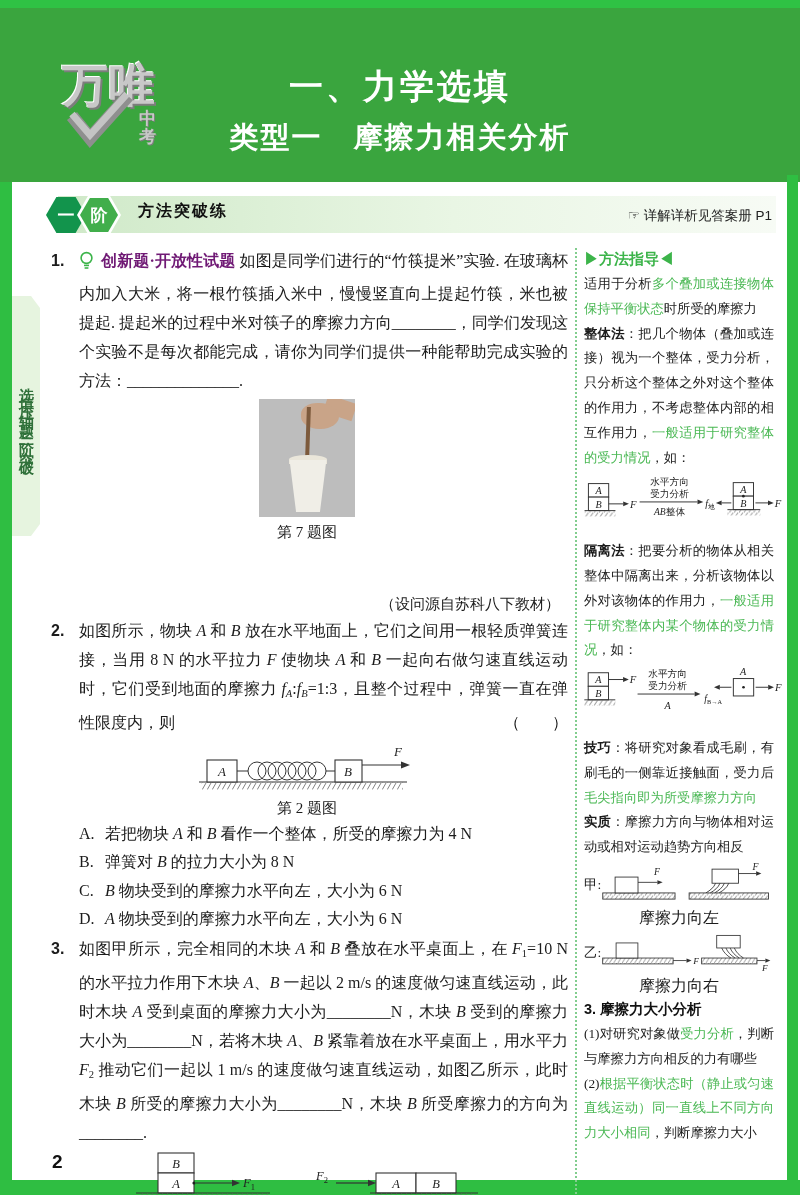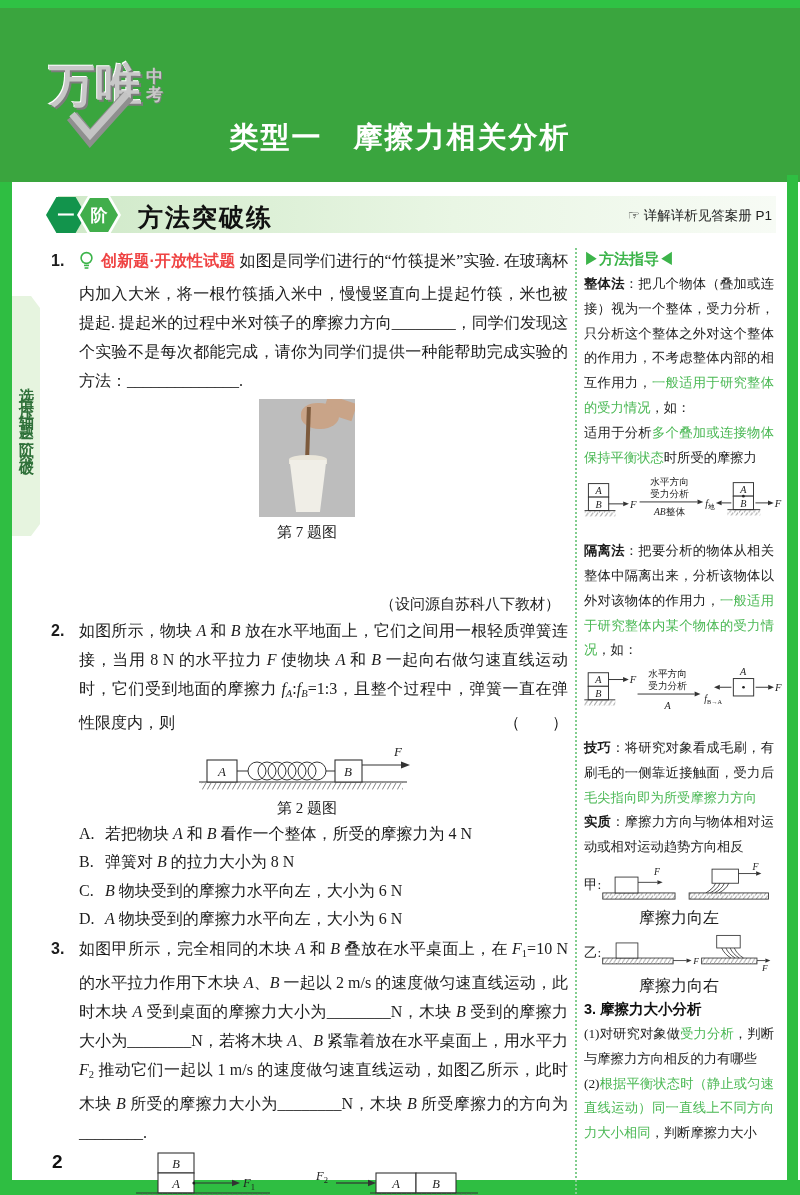--- a/index.html
+++ b/index.html
@@ -10,21 +10,21 @@
   .frame-bottom{position:absolute;left:0;bottom:0;width:800px;height:15px;background:#2fbe42;}
 
   
   .header{position:absolute;top:0;left:0;width:800px;height:182px;background:#3aa53e;}
   .frame-top{position:absolute;top:0;left:0;width:800px;height:8px;background:#2fc244;}
   .header-title{position:absolute;top:64px;left:0;width:100%;text-align:center;color:#fff;
       font-family:"Liberation Sans",sans-serif;font-weight:bold;font-size:34px;letter-spacing:3px;}
   .header-subtitle{position:absolute;top:118px;left:0;width:100%;text-align:center;color:#fff;
       font-family:"Liberation Sans",sans-serif;font-weight:bold;font-size:29px;letter-spacing:2px;}
   .logo{position:absolute;left:46px;top:50px;width:190px;height:125px;}
-  .logo-row{position:absolute;left:3px;top:12px;display:flex;align-items:center;}
+  .logo-row{position:absolute;left:16px;top:12px;display:flex;align-items:flex-end;flex-direction:column;}
   .logo-main{font-family:"Liberation Sans",sans-serif;font-weight:bold;font-size:46px;line-height:46px;
       color:#c8c8c8;text-shadow:2px 2px 0 #7d7d7d,-1px -1px 0 #ffffff;letter-spacing:1px;}
   .logo-sub{display:inline-flex;flex-direction:column;margin-left:3px;margin-top:2px;
       font-family:"Liberation Sans",sans-serif;font-weight:bold;font-size:17px;line-height:18px;
       color:#c8c8c8;text-shadow:1px 1px 0 #7d7d7d;}
   .logo-check{position:absolute;left:18px;top:40px;}
 
   
   .left-tab{position:absolute;left:12px;top:296px;width:28px;height:240px;background:#e6f4df;
       clip-path:polygon(0 0,68% 0,100% 5%,100% 95%,68% 100%,0 100%);
@@ -40,34 +40,34 @@
       background:linear-gradient(90deg,#cfe9c8,#e9f6e4 55%,#f7fbf5);}
   .badges{position:absolute;left:0;top:1px;display:flex;align-items:center;}
   .hex{display:flex;align-items:center;justify-content:center;
       clip-path:polygon(26% 0,74% 0,100% 50%,74% 100%,26% 100%,0 50%);
       color:#fff;font-family:"Liberation Sans",sans-serif;font-weight:bold;font-size:17px;}
   .hex1{width:40px;height:36px;background:#12944c;}
   .hex-outer{width:44px;height:40px;margin-left:-9px;background:#ffffff;display:flex;align-items:center;justify-content:center;
       clip-path:polygon(26% 0,74% 0,100% 50%,74% 100%,26% 100%,0 50%);}
   .hex2{width:38px;height:34px;background:#41ae4b;}
   .bar-title{position:absolute;left:92px;top:7px;font-family:"Liberation Sans",sans-serif;
-      font-weight:bold;font-size:25px;color:#111;letter-spacing:2px;}
+      font-weight:bold;font-size:16px;color:#111;letter-spacing:2px;}
   .bar-ref{position:absolute;right:4px;top:13px;font-family:"Liberation Sans",sans-serif;
       font-size:13.5px;color:#222;}
   .hand-icon{margin-right:4px;}
 
   .columns{display:flex;margin-top:12px;}
   .main{width:522px;flex:0 0 522px;}
   .divider{border-left:2px dotted #82cd8e;margin:2px 7px 0 7px;}
   .aside{flex:1;min-width:0;padding-right:2px;}
 
   
   .q{position:relative;padding-left:33px;font-size:16px;line-height:29px;text-align:justify;}
   .q-num{position:absolute;left:5px;top:0;font-family:"Liberation Sans",sans-serif;font-weight:bold;font-size:16px;}
-  .tag{color:#ef4444;font-family:Liberation Sans, sans-serif;font-weight:bold;}
+  .tag{color:#701a75;font-family:Liberation Serif, serif;font-weight:bold;}
   .bulb{display:inline-block;vertical-align:-4px;margin-right:3px;}
   .v{font-style:italic;}
   .sub{font-size:0.66em;vertical-align:-0.28em;}
   .g{color:#4ab854;}
   .b{font-family:"Liberation Sans",sans-serif;font-weight:bold;}
   .paren{float:right;}
   .fig-center{text-align:center;margin:4px 0 0 0;}
   .fig-caption{text-align:center;font-size:15px;line-height:23px;}
   .source-note{text-align:right;font-size:15px;line-height:24px;padding-right:8px;margin-top:48px;}
   .opt{padding-left:33px;font-size:16px;line-height:28.5px;margin:0;}
@@ -114,20 +114,21 @@
       <span class="logo-sub">
         <span>中</span>
         <span>考</span>
       </span>
     </div>
     <svg class="logo-check" width="72" height="58" viewBox="0 0 72 58">
       <path d="M8,26 L26,48 L64,6" stroke="#8f8f8f" stroke-width="13" fill="none"></path>
       <path d="M8,24 L26,45 L63,4" stroke="#c4c4c4" stroke-width="7" fill="none"></path>
     </svg>
   </div>
+  <div class="header-title">一、力学选填</div>
   <div class="header-subtitle">类型一　摩擦力相关分析</div>
 </div>
 
 <div class="left-tab">
   <span>选填压轴题三阶突破</span>
 </div>
 
 <div class="content">
 
   <div class="section-bar">
@@ -260,22 +261,22 @@
           <div class="fig3-label">乙</div>
         </div>
       </div>
       <div class="fig-caption">第 3 题图</div>
     </div>
 
     <div class="divider"></div>
 
     <div class="aside">
       <div class="guide-title">▶方法指导◀</div>
+      <p class="gp"><span>适用于分析</span><span class="g">多个叠加或连接物体保持平衡状态</span><span>时所受的摩擦力</span></p>
       <p class="gp"><span class="b">整体法</span><span>：把几个物体（叠加或连接）视为一个整体，受力分析，只分析这个整体之外对这个整体的作用力，不考虑整体内部的相互作用力，</span><span class="g">一般适用于研究整体的受力情况</span><span>，如：</span></p>
-      <p class="gp"><span>适用于分析</span><span class="g">多个叠加或连接物体保持平衡状态</span><span>时所受的摩擦力</span></p>
 
       <div class="gfig">
         <svg width="200" height="56" viewBox="0 0 206 58">
           <defs>
             <pattern id="h4" width="5" height="6" patternUnits="userSpaceOnUse">
               <path d="M0,6 L4,0" stroke="#666" stroke-width="0.8"></path>
             </pattern>
           </defs>
           <rect x="4" y="12" width="21" height="14" fill="#fff" stroke="#333"></rect>
           <text x="14.5" y="23" text-anchor="middle" font-size="10.5" font-style="italic">A</text>

